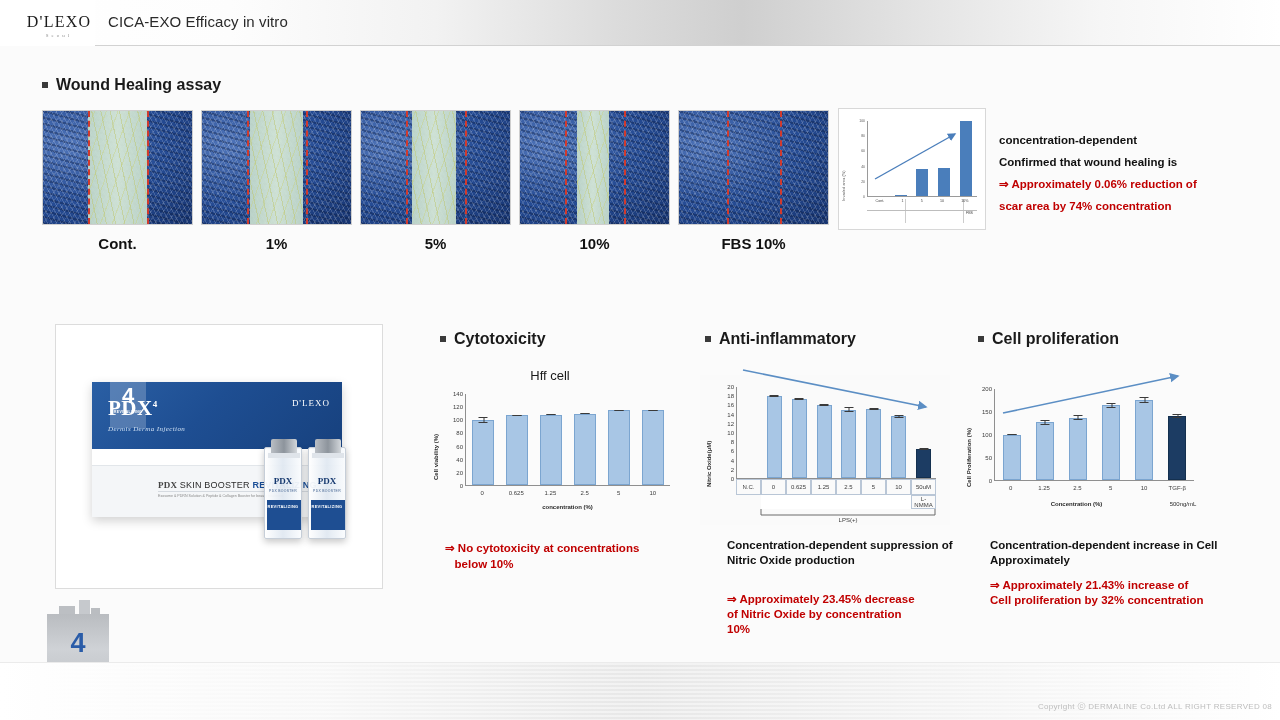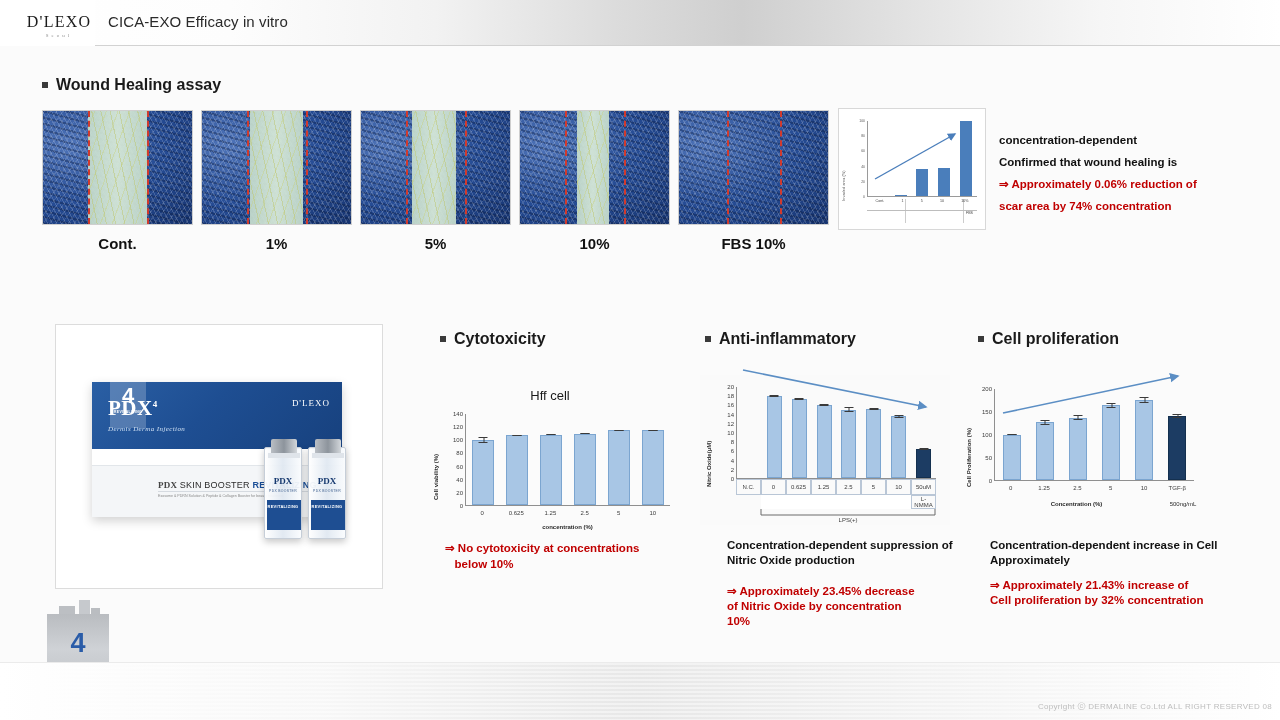--- a/index.html
+++ b/index.html
@@ -406,21 +406,21 @@
       <div class="lbl-b"></div>
       <div class="revw">REVITALIZING</div>
     </div>
   </div>
 
   <div class="sec-head" style="left:440px; top:330px;">
     <span class="sec-bullet"></span>
     <span class="sec-label">Cytotoxicity</span>
   </div>
 
-  <div class="chart" style="left:425px; top:388px; width:250px; height:150px;">
+  <div class="chart" style="left:425px; top:368px; width:250px; height:150px;">
     <div class="chart-title" style="width:250px;">Hff cell</div>
     <div class="chart-ylabel" style="left:8px; top:112px;">Cell viability (%)</div>
     <div class="yticks" id="cy-yticks" style="left:14px; top:26px; width:24px; height:92px;">
         <span style="top: 100%;">0</span>
         <span style="top: 85.7143%;">20</span>
         <span style="top: 71.4286%;">40</span>
         <span style="top: 57.1429%;">60</span>
         <span style="top: 42.8571%;">80</span>
         <span style="top: 28.5714%;">100</span>
         <span style="top: 14.2857%;">120</span>
@@ -580,21 +580,21 @@
           <marker id="maf" markerWidth="7" markerHeight="7" refX="5" refY="3" orient="auto">
         <path d="M0,0 L6,3 L0,6 z" fill="#5b8ec4"></path>
           </marker>
         </defs>
       <line x1="3" y1="3" x2="186" y2="40" stroke="#5b8ec4" stroke-width="1.6" marker-end="url(#maf)"></line>
     </svg>
   </div>
 
   <div class="note" style="left:727px; top:538px; width:230px; line-height:1.3;">
     <div class="blk">Concentration-dependent suppression of</div>
-    <div class="blk" style="margin-bottom:16px;">Nitric Oxide production</div>
+    <div class="blk" style="margin-bottom:24px;">Nitric Oxide production</div>
     <div class="red">⇒ Approximately 23.45% decrease</div>
     <div class="red">of Nitric Oxide by concentration</div>
     <div class="red">10%</div>
   </div>
 
   <div class="sec-head" style="left:978px; top:330px;">
     <span class="sec-bullet"></span>
     <span class="sec-label">Cell proliferation</span>
   </div>
 

